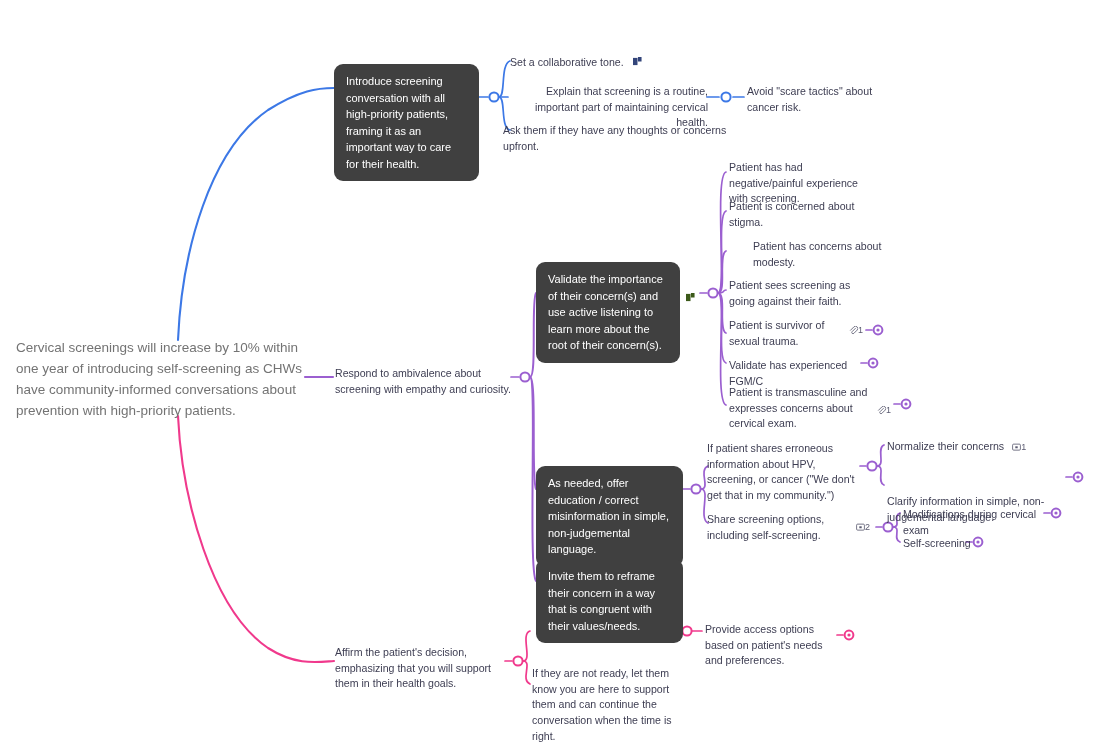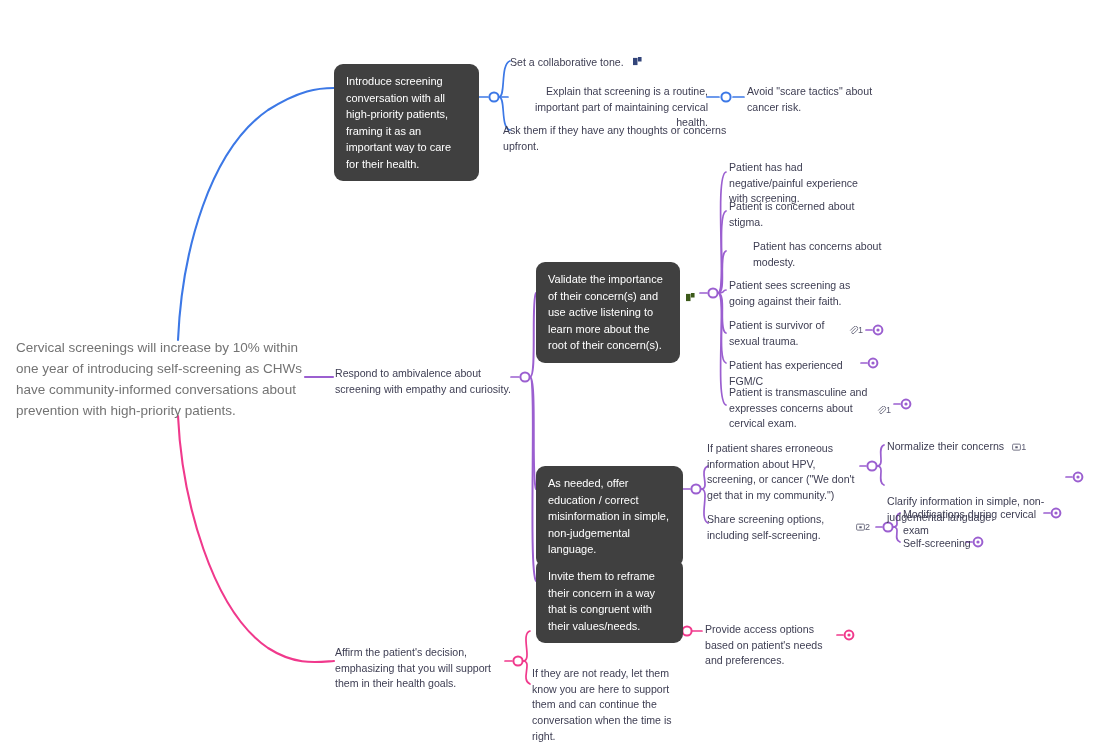--- a/index.html
+++ b/index.html
@@ -192,21 +192,21 @@
 
   <div class="node leaf" style="left:729px;top:318px;width:120px;">
     <span>Patient is survivor of sexual trauma.</span>
     <span class="badge" style="position:absolute;left:115px;top:6px;">
       <svg width="9" height="9" viewBox="0 0 12 12">
           <path d="M8.5 3.2 4.2 7.5a1.6 1.6 0 0 0 2.3 2.3l4.3-4.3a3 3 0 0 0-4.3-4.3L2 5.7" fill="none" stroke="#5a5a70" stroke-width="1.1" stroke-linecap="round"></path>
         </svg><span>1</span>
     </span>
   </div>
 
-  <div class="node leaf" style="left:729px;top:358px;width:140px;">Patient has experienced FGM/C</div>
+  <div class="node leaf" style="left:729px;top:358px;width:140px;">Validate has experienced FGM/C</div>
 
   <div class="node leaf" style="left:729px;top:385px;width:140px;">
     <span>Patient is transmasculine and expresses concerns about cervical exam.</span>
     <span class="badge" style="position:absolute;left:143px;top:19px;">
       <svg width="9" height="9" viewBox="0 0 12 12">
           <path d="M8.5 3.2 4.2 7.5a1.6 1.6 0 0 0 2.3 2.3l4.3-4.3a3 3 0 0 0-4.3-4.3L2 5.7" fill="none" stroke="#5a5a70" stroke-width="1.1" stroke-linecap="round"></path>
         </svg><span>1</span>
     </span>
   </div>
 

